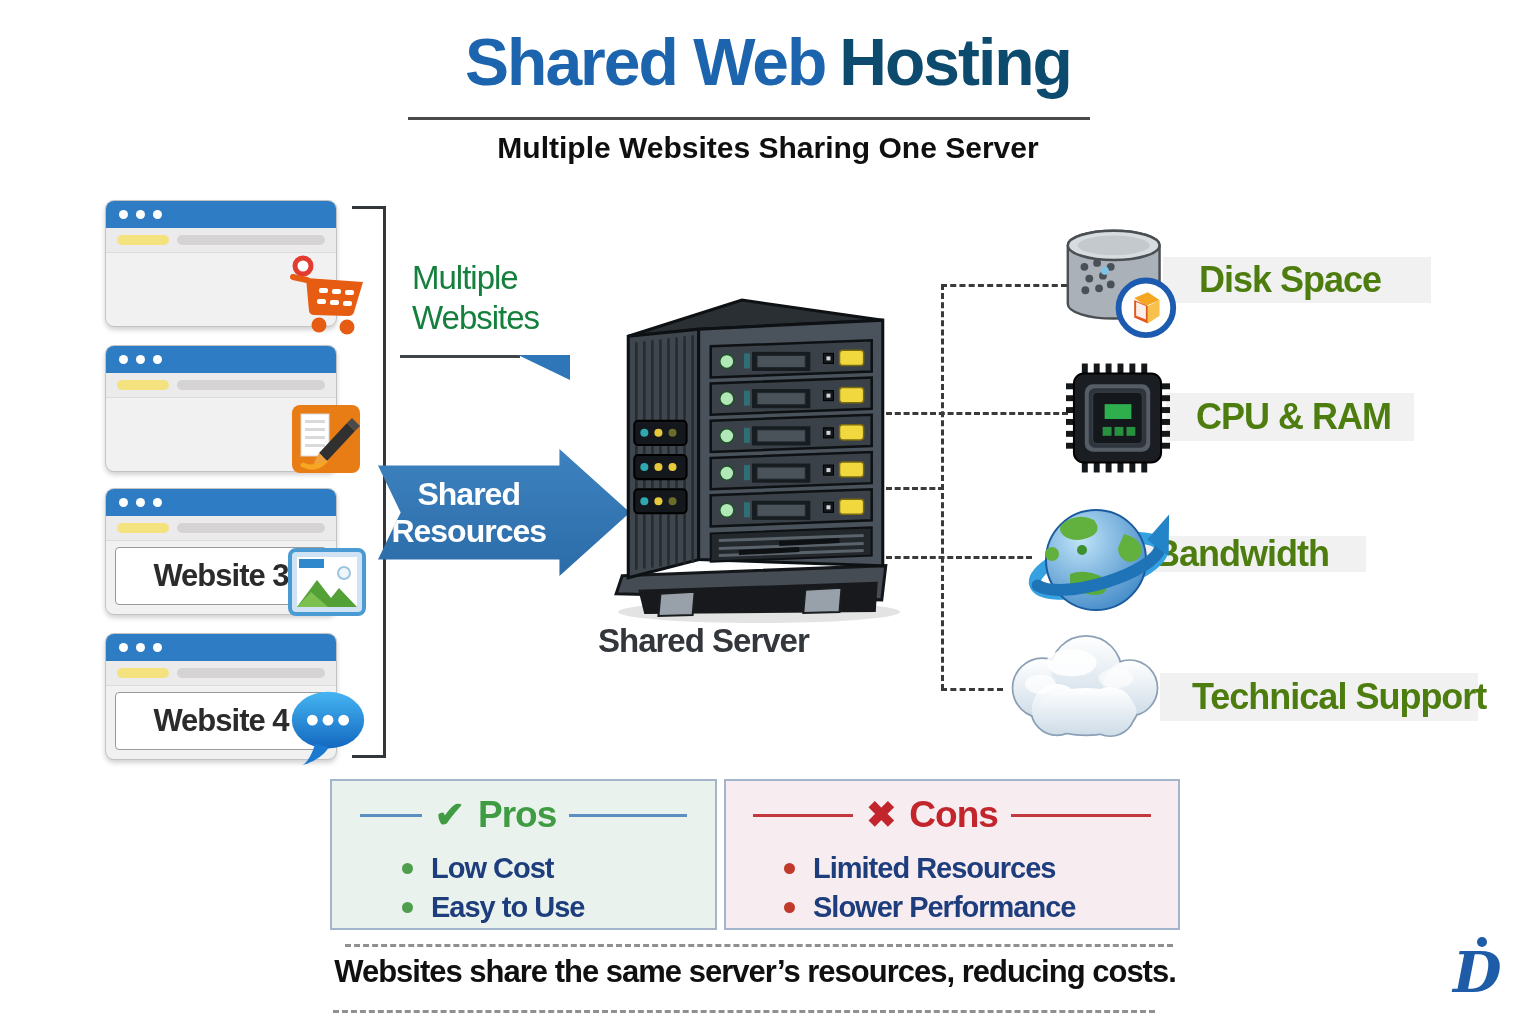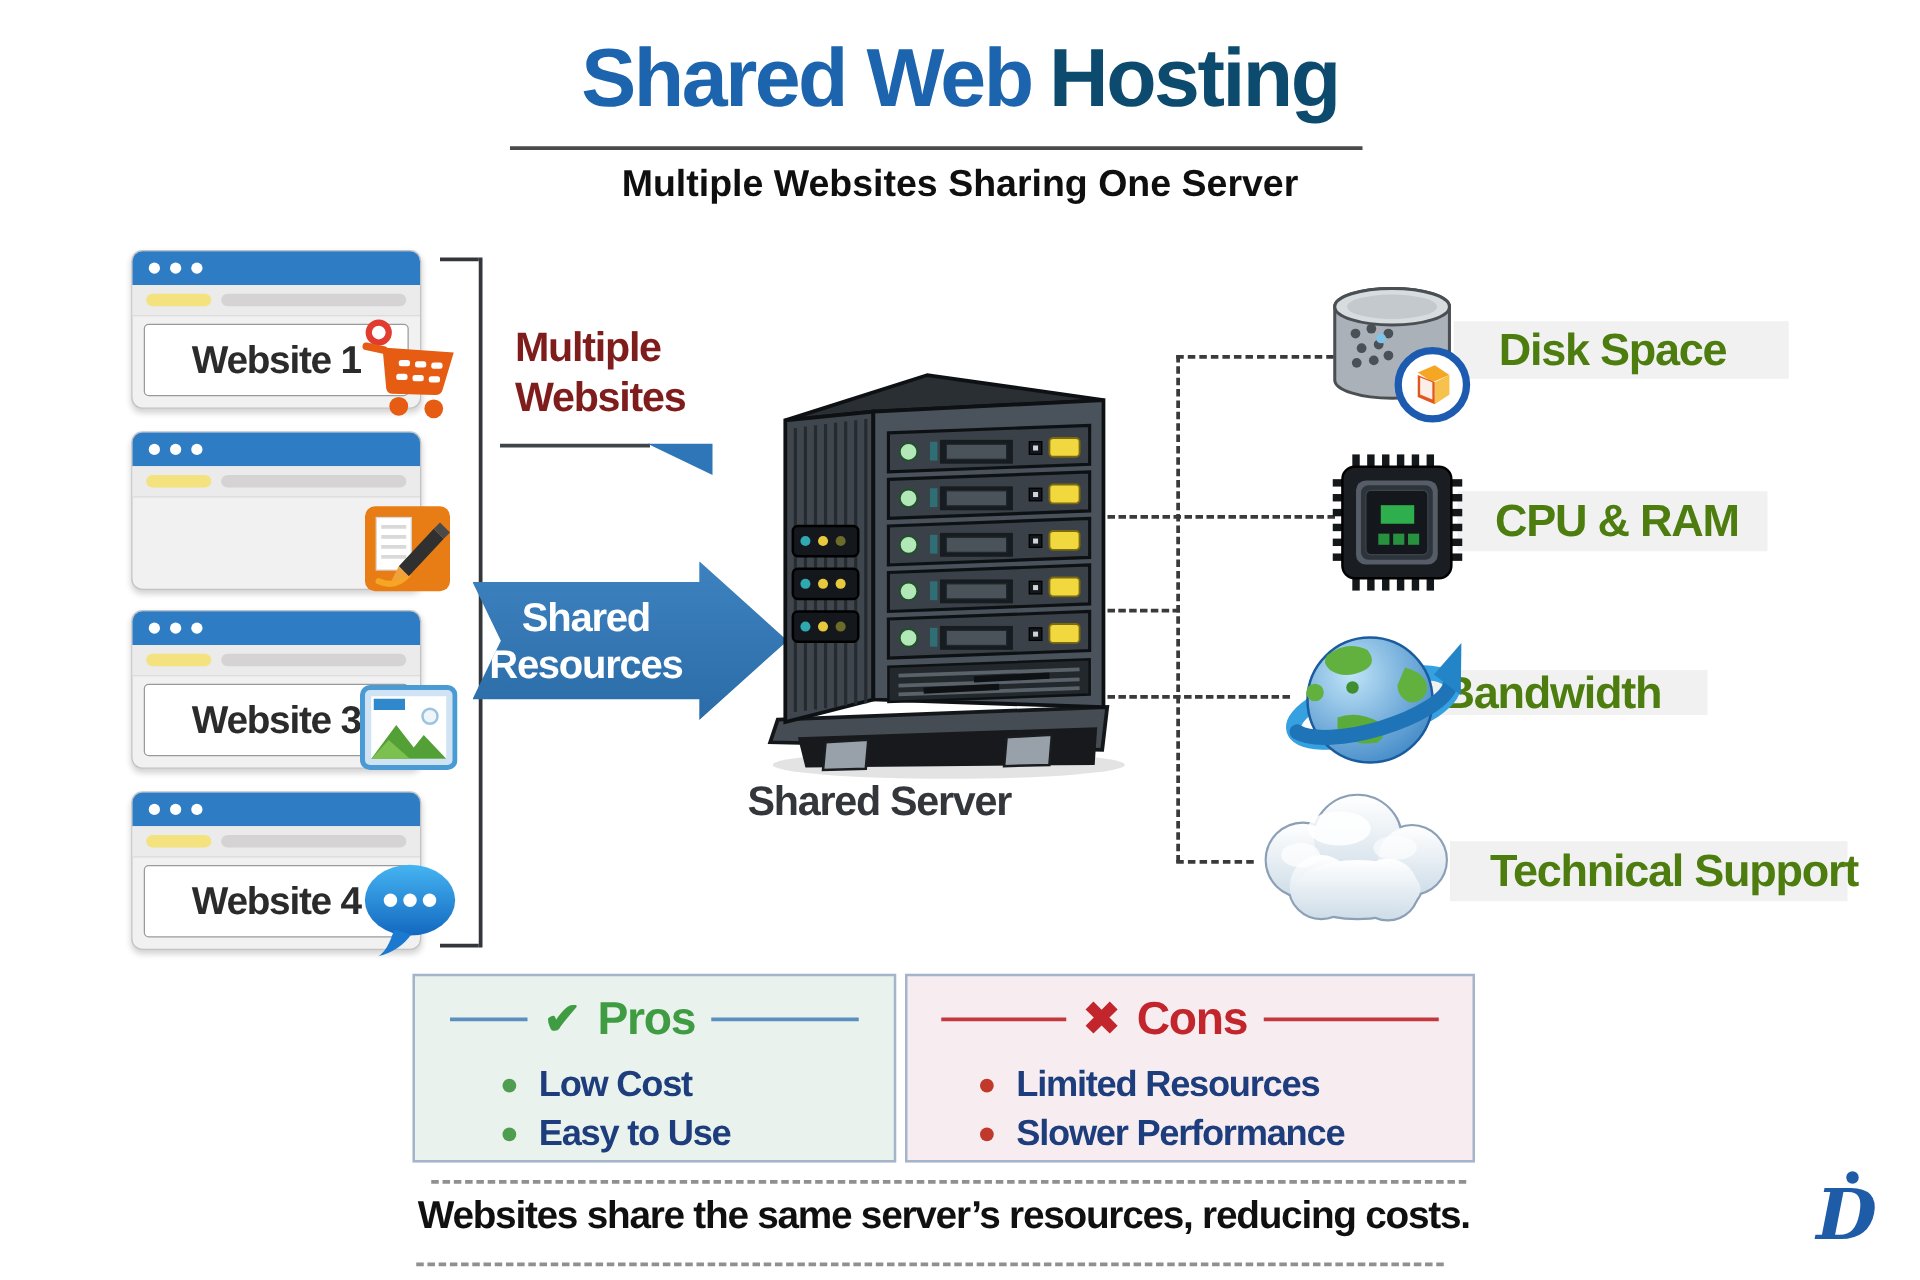--- a/index.html
+++ b/index.html
@@ -24,21 +24,21 @@
   .tb-bar{flex:1;height:10px;border-radius:5px;background:#d5d3d3;}
   .b-content{position:absolute;left:9px;right:9px;top:58px;bottom:9px;background:#ffffff;border:1px solid #9a9a9a;
              border-radius:4px;display:flex;align-items:center;justify-content:center;
              font-size:31px;font-weight:bold;color:#2b2b2b;letter-spacing:-1px;}
   .site-icon{position:absolute;right:-30px;bottom:-10px;width:80px;height:84px;}
 
   
   .bracket-v{left:383px;top:206px;height:552px;border-left:3px solid #33373b;}
   .bracket-ht{left:352px;top:206px;width:31px;border-top:3px solid #33373b;}
   .bracket-hb{left:352px;top:755px;width:31px;border-top:3px solid #33373b;}
-  .mw-label{left:412px;top:258px;width:180px;font-size:33px;font-weight:bold;color:#7f1d1d;line-height:1.22;letter-spacing:-1px;}
+  .mw-label{left:412px;top:258px;width:180px;font-size:33px;font-weight:normal;color:#15803d;line-height:1.22;letter-spacing:-1px;}
   .mw-line{left:400px;top:355px;width:120px;height:3px;background:#3f4448;}
   .mw-tri{left:518px;top:355px;width:0;height:0;border-top:25px solid #2f76b8;border-left:52px solid transparent;}
   .res-arrow{left:378px;top:449px;width:252px;height:127px;
              background:linear-gradient(180deg,#3d82bf 0%,#2b6ca8 100%);
              clip-path:polygon(0 13%,72% 13%,72% 0,100% 50%,72% 100%,72% 87%,0 87%,9% 50%);}
   .res-arrow-text{position:absolute;left:0;top:0;width:72%;height:100%;display:flex;align-items:center;justify-content:center;
                   text-align:center;color:#ffffff;font-size:32px;font-weight:bold;line-height:1.15;letter-spacing:-1px;}
   .server-label{left:598px;top:622px;width:310px;font-size:33px;font-weight:bold;color:#33373c;letter-spacing:-1px;}
 
   
@@ -92,21 +92,20 @@
   <div class="abs browser" style="top:200px">
     <div class="titlebar">
         <span class="tb-dot"></span>
         <span class="tb-dot"></span>
         <span class="tb-dot"></span>
       </div>
     <div class="toolbar">
         <span class="tb-pill"></span>
         <span class="tb-bar"></span>
       </div>
-    <div class="b-content">Website 1</div>
     <span class="site-icon">
       <svg viewBox="0 0 80 84" width="80" height="84">
         <circle cx="17" cy="14" r="8" fill="#ffffff" stroke="#e23b30" stroke-width="5"></circle>
         <path d="M 7,25 L 21,28" stroke="#e55c12" stroke-width="6" stroke-linecap="round" fill="none"></path>
         <path d="M 20,26 L 77,30 L 68,60 Q 67,64 62,64 L 28,63 Q 24,63 23,59 Z" fill="#e55c12"></path>
         <g fill="#ffffff">
           <rect x="33" y="36" width="9" height="5" rx="2"></rect>
             <rect x="46" y="37" width="9" height="5" rx="2"></rect>
             <rect x="59" y="38" width="9" height="5" rx="2"></rect>
           <rect x="31" y="47" width="9" height="5" rx="2"></rect>

